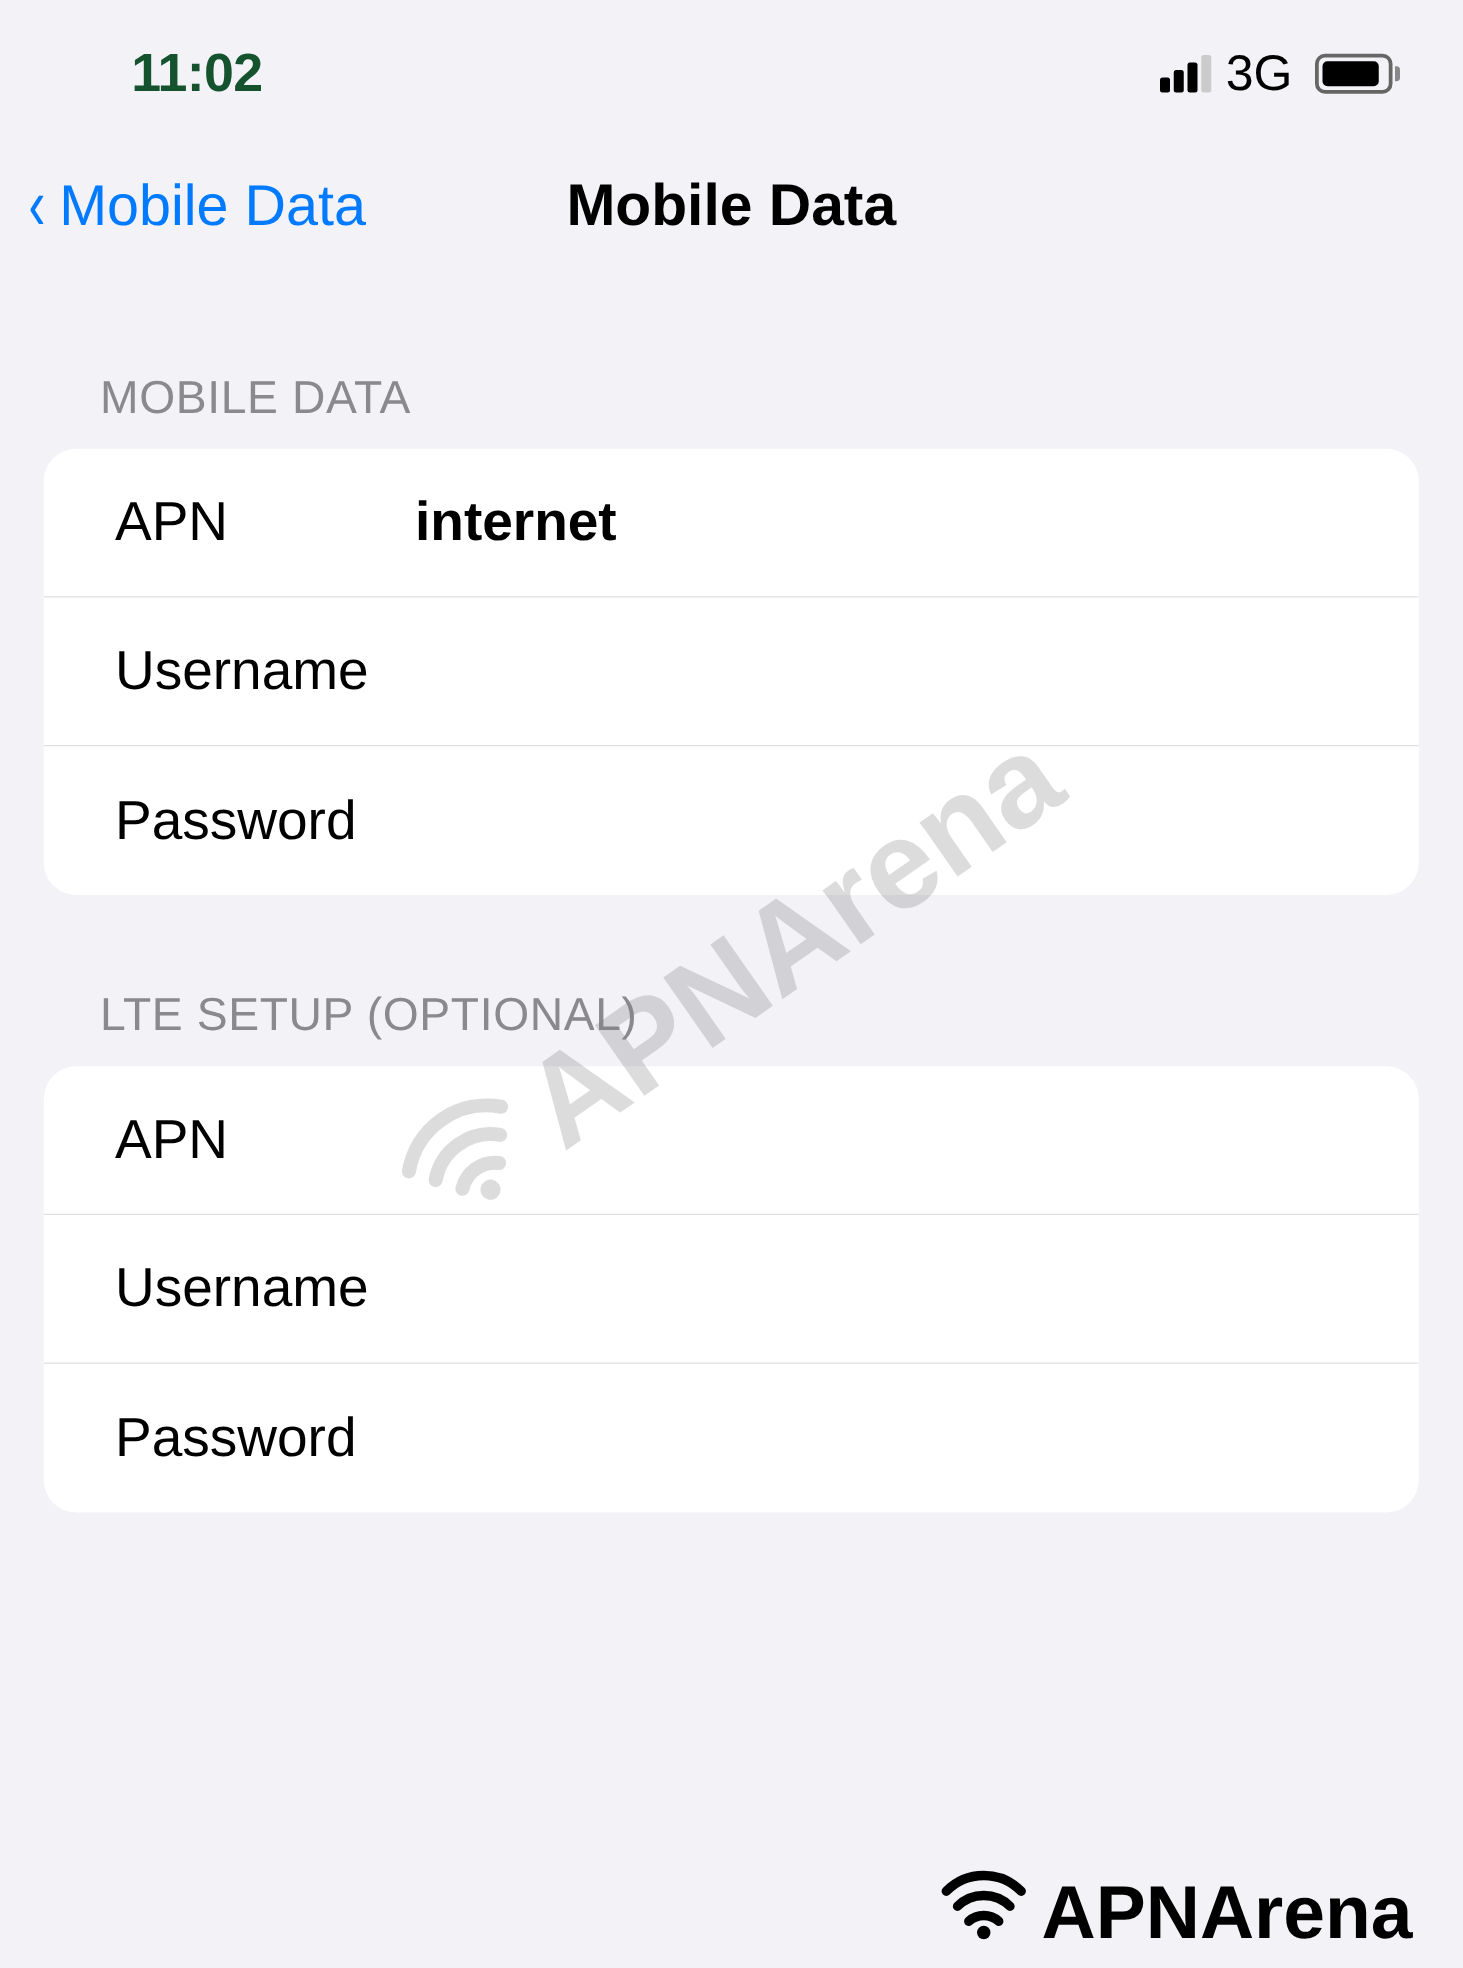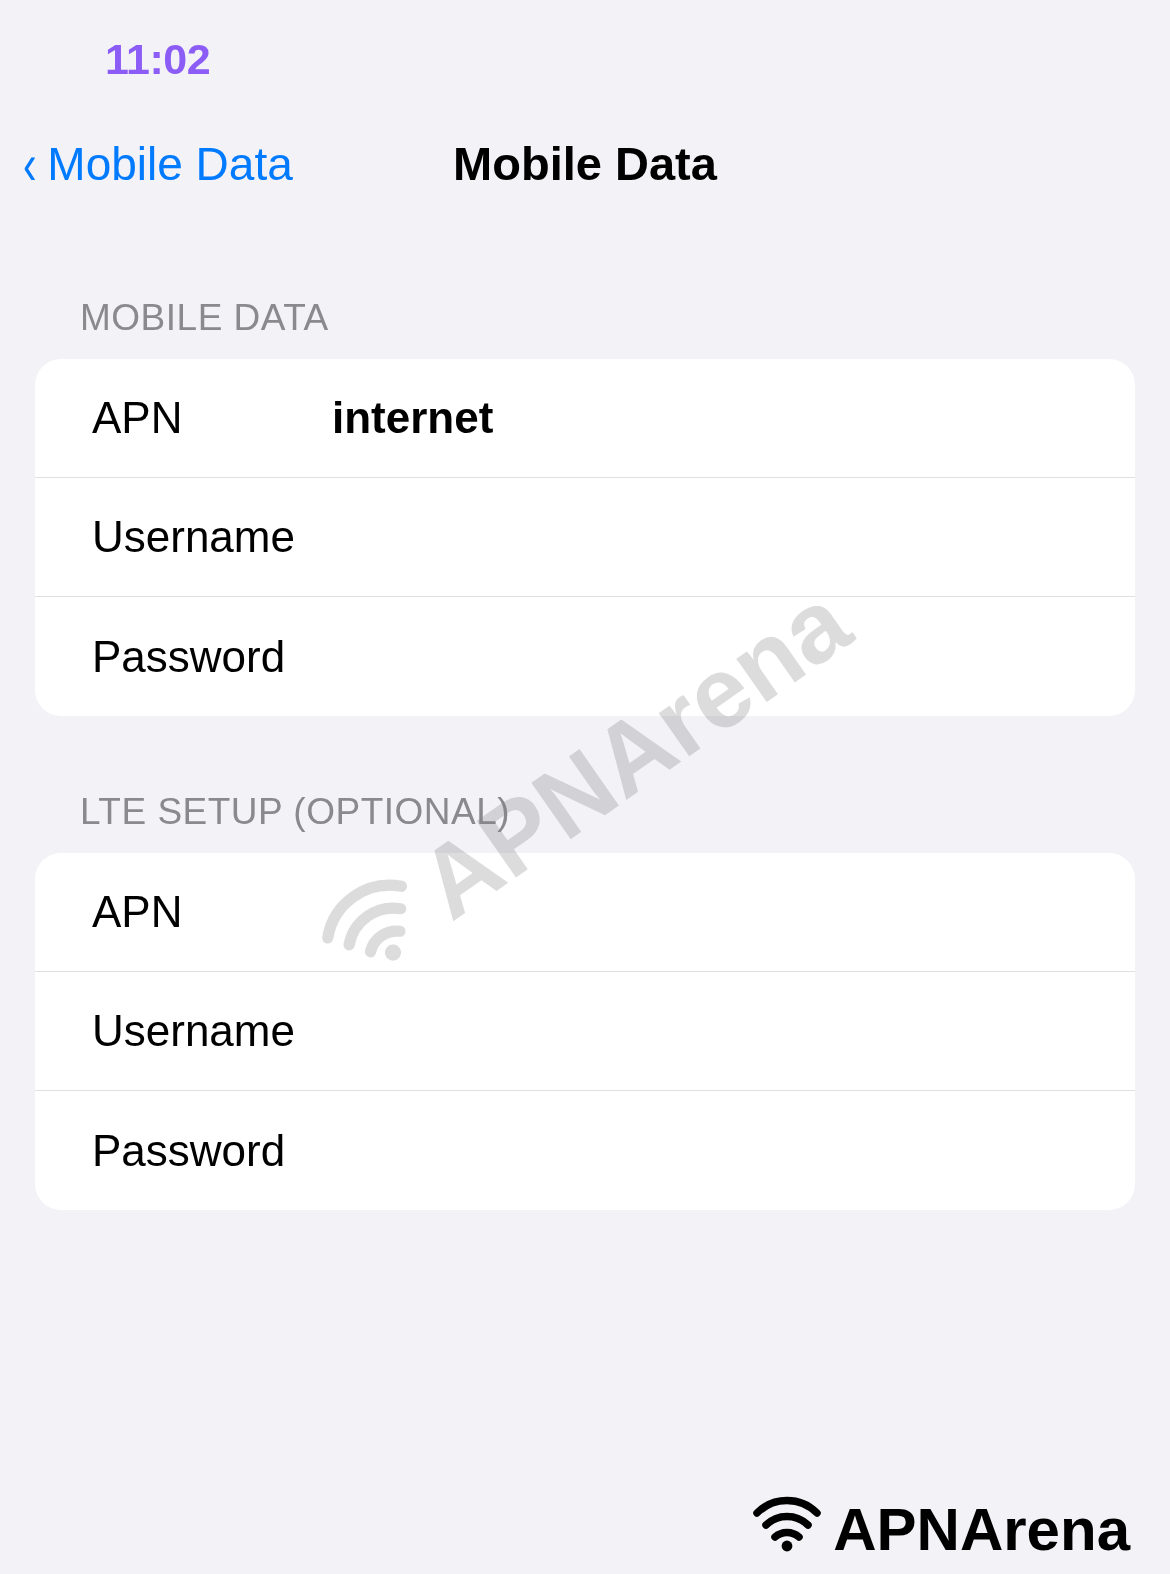--- a/index.html
+++ b/index.html
@@ -19,21 +19,21 @@
     .status-bar {
       display: flex;
       justify-content: space-between;
       align-items: center;
       padding: 38px 50px 30px 105px;
       height: 110px;
     }
     .status-time {
       font-size: 43px;
       font-weight: 600;
-      color: #8b5cf6;
+      color: #14532d;
       letter-spacing: -0.5px;
     }
     .status-right {
       display: flex;
       align-items: center;
       gap: 8px;
     }
     .signal-bars {
       display: flex;
       align-items: flex-end;
@@ -187,20 +187,35 @@
     .brand-icon {
       margin-right: 6px;
       display: inline-block;
     }
   </style>
 </head>
 <body>
 
 <div class="status-bar">
   <div class="status-time">11:02</div>
+  <div class="status-right">
+    <div class="signal-bars">
+      <div class="bar bar1"></div>
+      <div class="bar bar2"></div>
+      <div class="bar bar3"></div>
+      <div class="bar bar4"></div>
+    </div>
+    <div class="network-type">3G</div>
+    <div class="battery">
+      <div class="battery-body">
+          <div class="battery-fill"></div>
+        </div>
+      <div class="battery-tip"></div>
+    </div>
+  </div>
 </div>
 
 <div class="nav-bar">
   <div class="back-button">
     <span class="chevron-left">‹</span>
     <span>Mobile Data</span>
   </div>
   <div class="nav-title">Mobile Data</div>
 </div>
 

